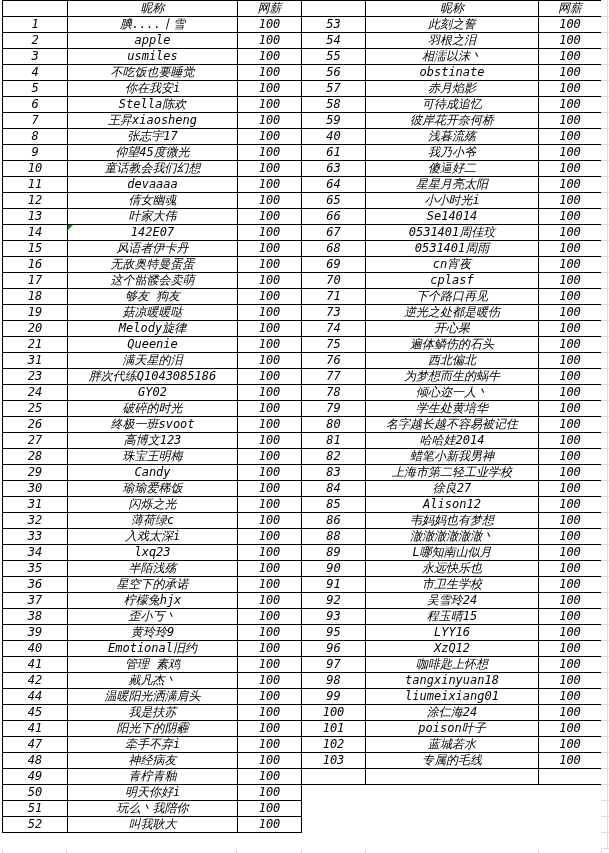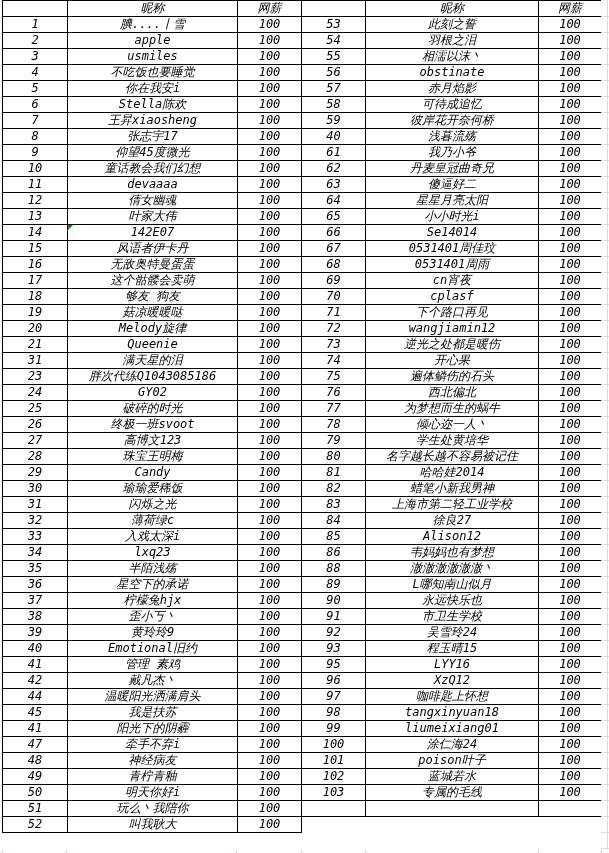--- a/index.html
+++ b/index.html
@@ -384,25 +384,20 @@
         <td>40</td>
         <td>浅暮流殇</td>
         <td>100</td>
       </tr>
       <tr>
         <td>61</td>
         <td>我乃小爷</td>
         <td>100</td>
       </tr>
       <tr>
-        <td>62</td>
-        <td>丹麦皇冠曲奇兄</td>
-        <td>100</td>
-      </tr>
-      <tr>
         <td>63</td>
         <td>傻逼好二</td>
         <td>100</td>
       </tr>
       <tr>
         <td>64</td>
         <td>星星月亮太阳</td>
         <td>100</td>
       </tr>
       <tr>
@@ -431,25 +426,20 @@
         <td>100</td>
       </tr>
       <tr>
         <td>70</td>
         <td>cplasf</td>
         <td>100</td>
       </tr>
       <tr>
         <td>71</td>
         <td>下个路口再见</td>
-        <td>100</td>
-      </tr>
-      <tr>
-        <td>72</td>
-        <td>wangjiamin12</td>
         <td>100</td>
       </tr>
       <tr>
         <td>73</td>
         <td>逆光之处都是暖伤</td>
         <td>100</td>
       </tr>
       <tr>
         <td>74</td>
         <td>开心果</td>

